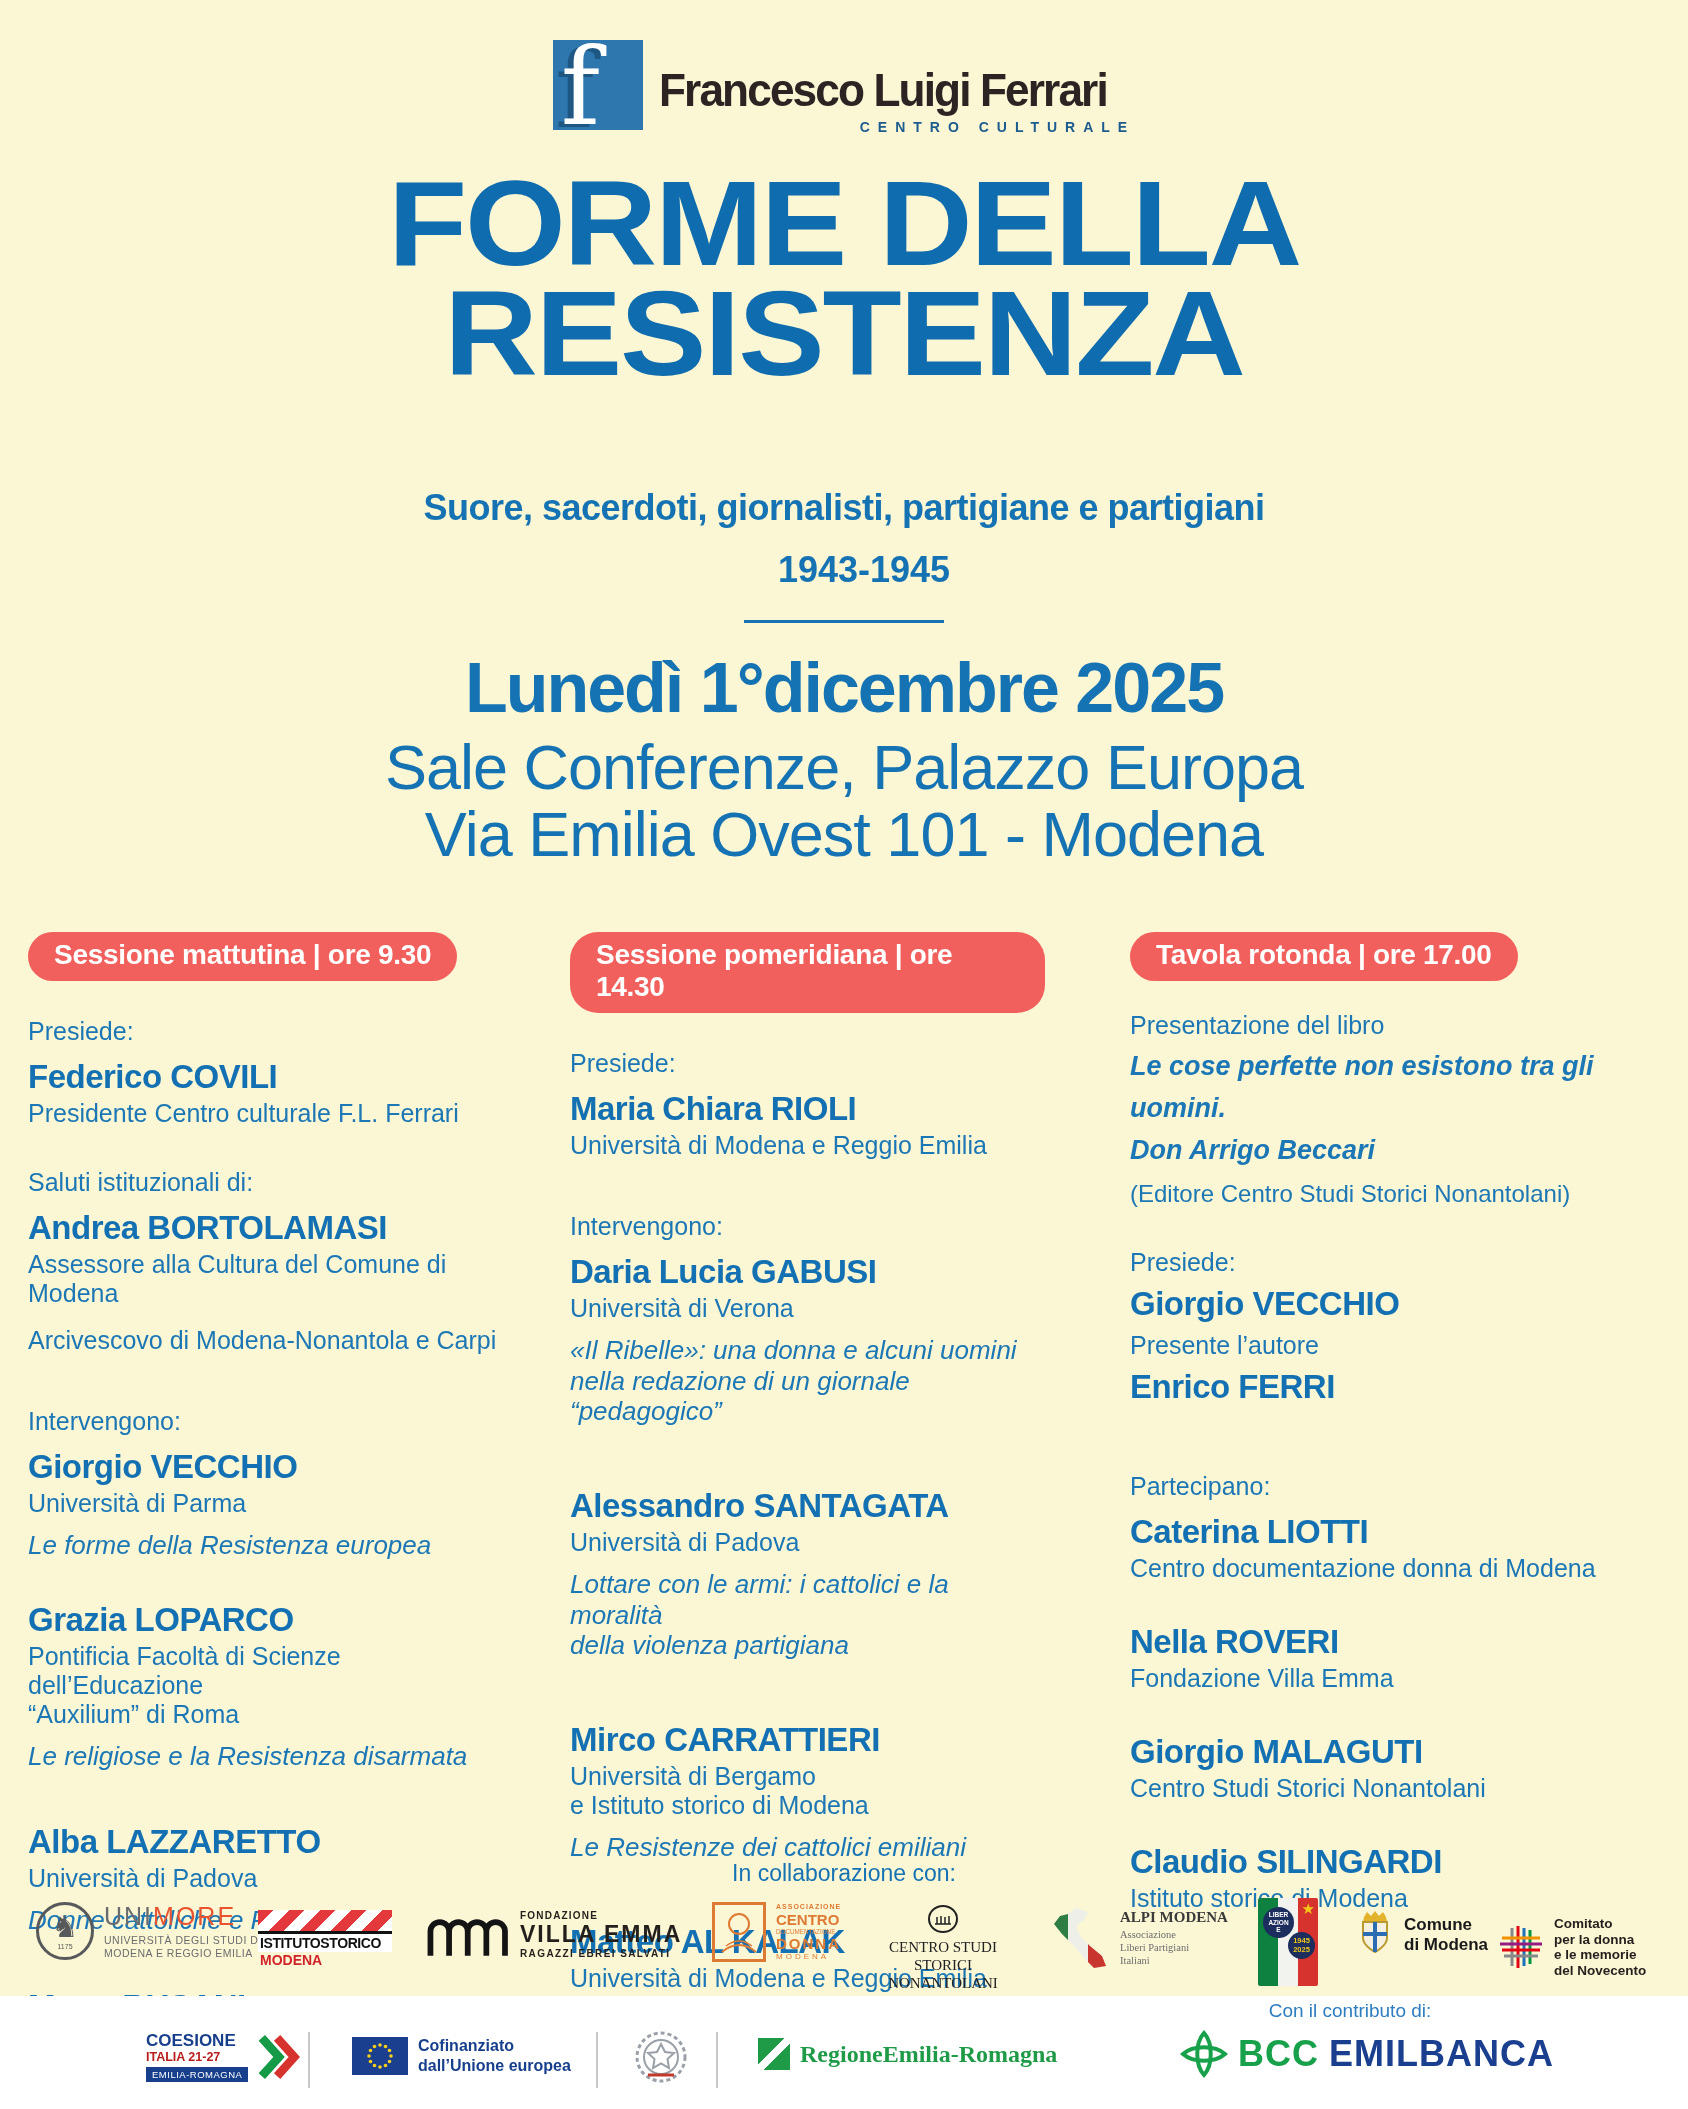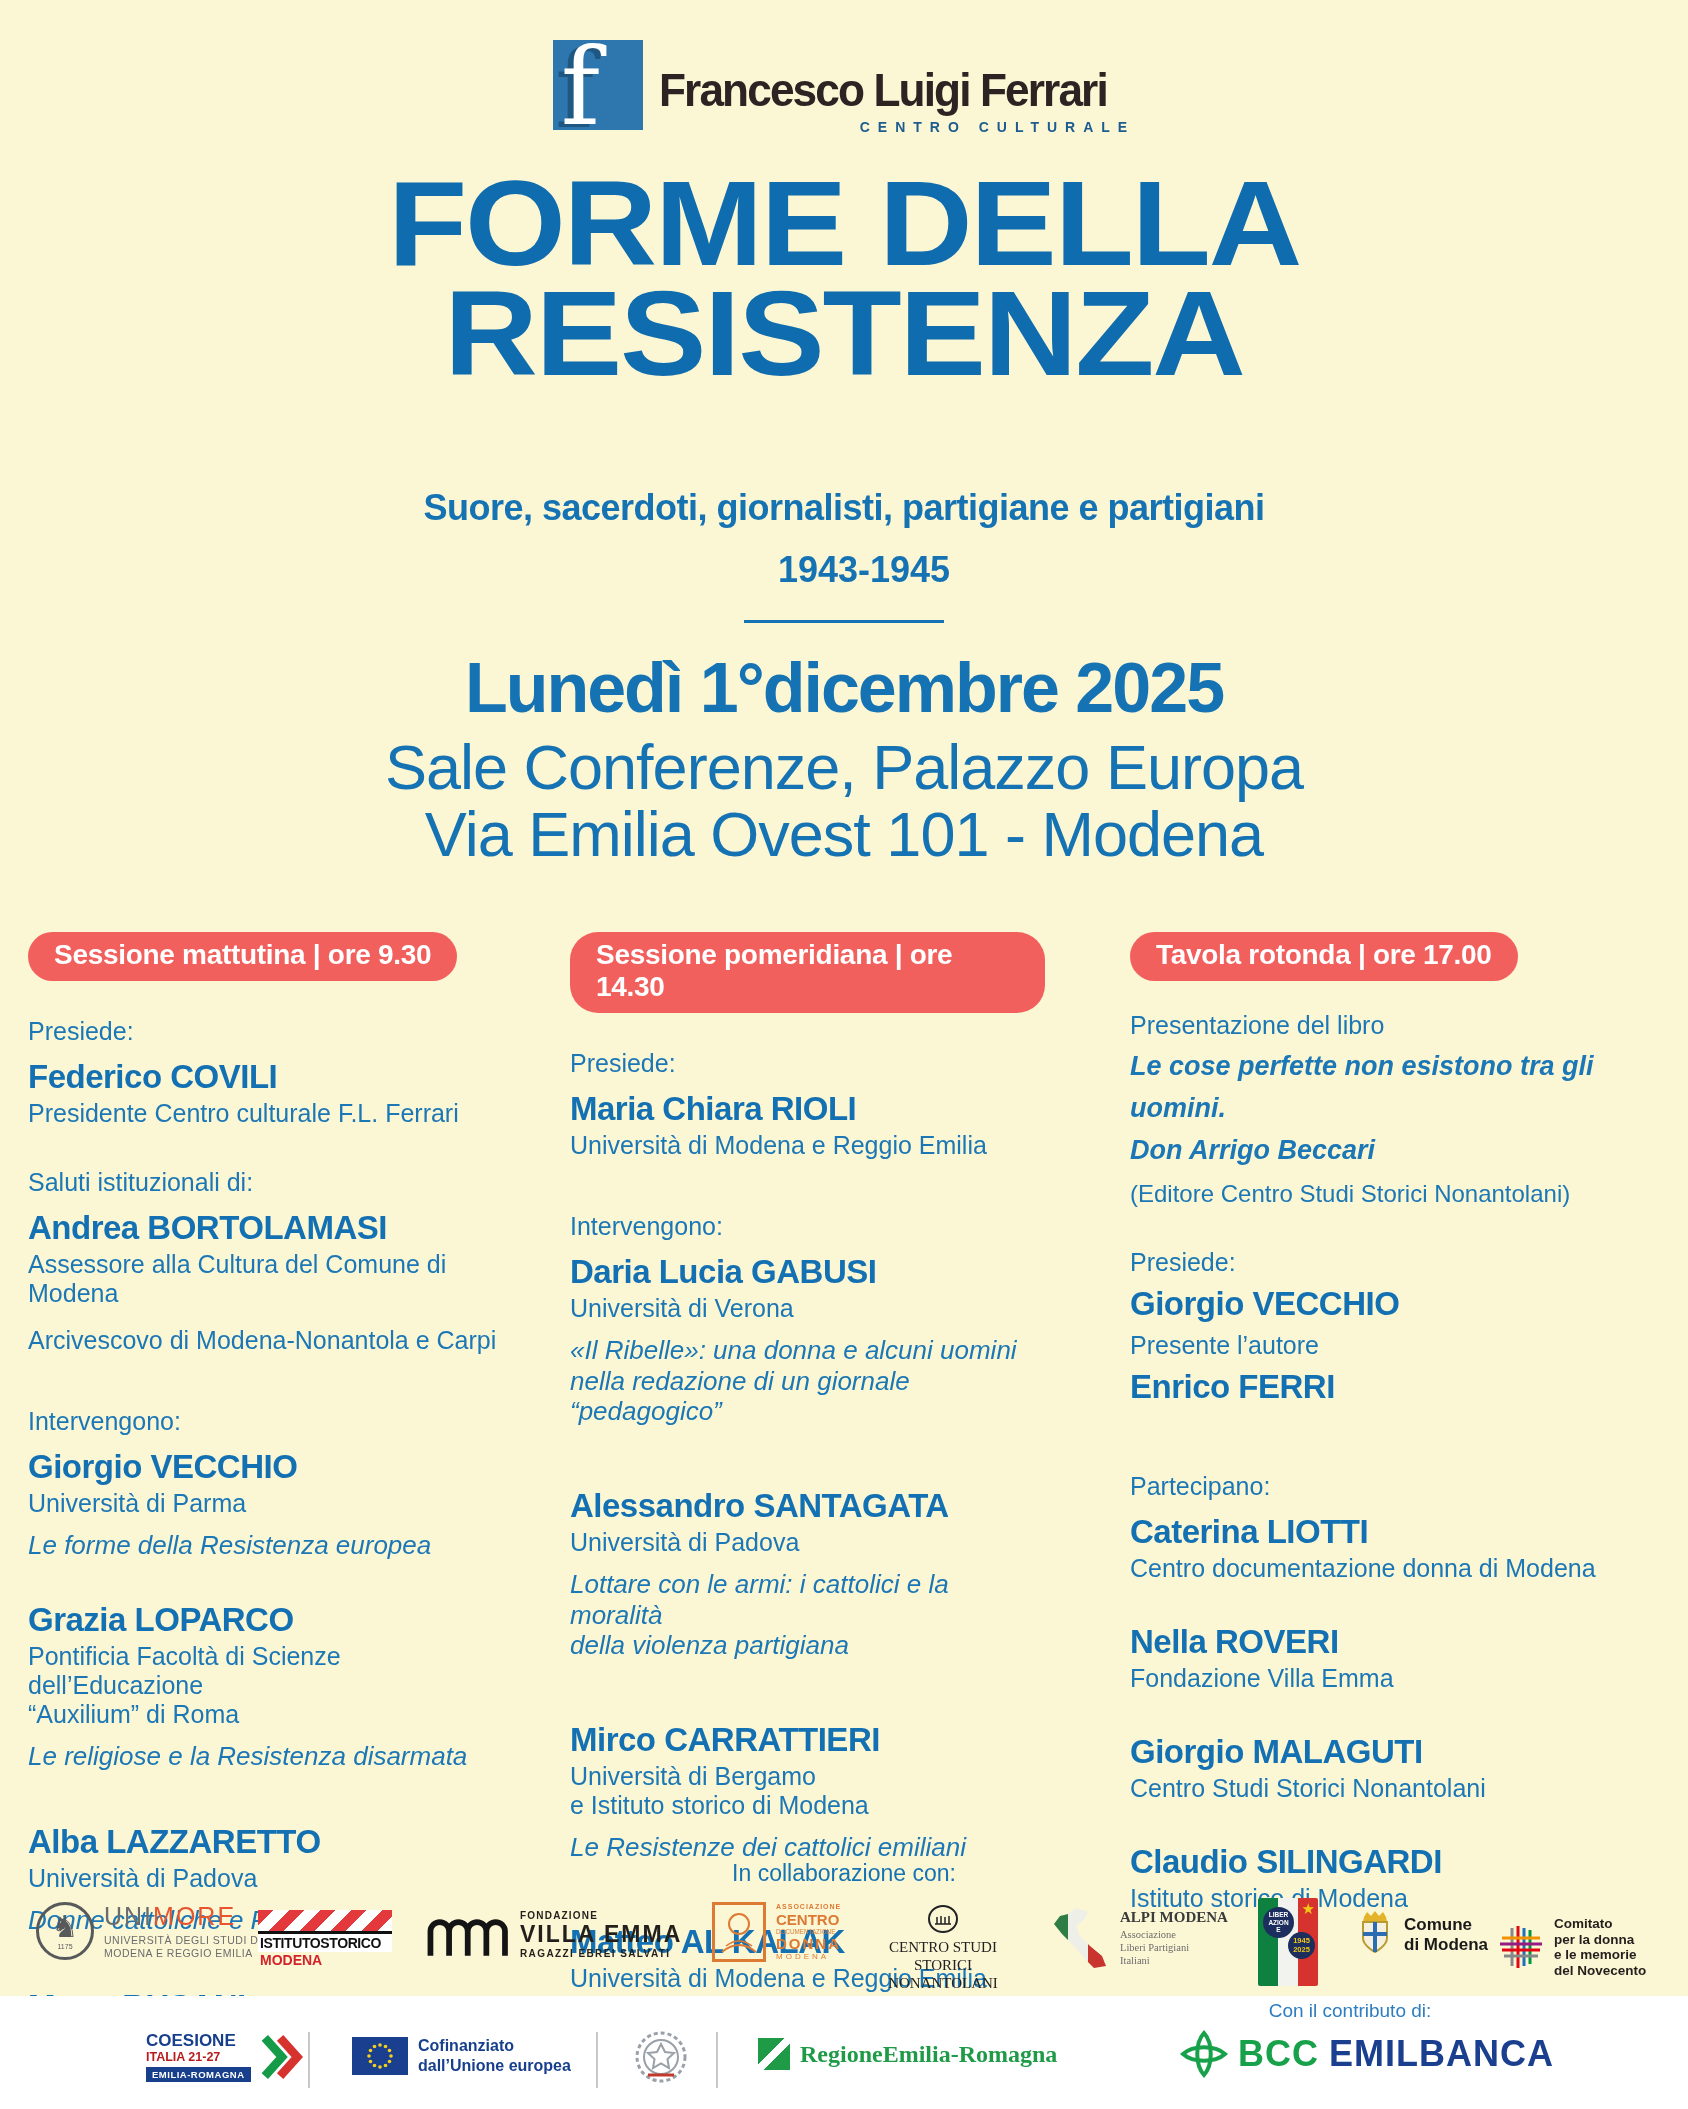--- a/index.html
+++ b/index.html
@@ -96,21 +96,21 @@
   .comitato-text { font-size: 13.5px; font-weight: bold; line-height: 1.15; color: #231f1c; }
 
   
   .footer { position: absolute; top: 1996px; left: 0; width: 100%; height: 113px; background: #ffffff; }
   .project-text { position: absolute; top: 12px; left: 0; width: 1288px; text-align: center;
                   font-size: 17.5px; color: #2d7dc0; }
   .fgroup { position: absolute; display: flex; align-items: center; gap: 10px; }
   .vdiv { position: absolute; top: 36px; width: 2px; height: 56px; background: #c9c9c9; }
   .coes-l1 { font-size: 17px; font-weight: bold; color: #173f8c; line-height: 1.05; }
   .coes-l2 { font-size: 12.5px; font-weight: bold; color: #b91c1c; }
-  .coes-box { display: inline-block; background: #173f8c; color: #fff; font-size: 9.5px; font-weight: bold;
+  .coes-box { display: inline-block; background: #173f8c; color: #fff; font-size: 9.5px; font-weight: normal;
               padding: 2px 6px; margin-top: 3px; letter-spacing: .5px; }
   .eu-flag { width: 56px; height: 38px; background: #1b3f8f; flex: 0 0 auto; }
   .eu-text { font-size: 16px; font-weight: bold; color: #173f8c; line-height: 1.25; }
   .rer-glyph { width: 32px; height: 32px; flex: 0 0 auto;
                background: linear-gradient(135deg, #1f9b48 42%, #fff 42% 58%, #1f9b48 58%); }
   .rer-text { font-family: "Liberation Serif", serif; font-size: 24px; font-weight: bold; color: #1f9b48; }
   .contrib-label { position: absolute; top: 4px; left: 1160px; width: 380px; text-align: center;
                    font-size: 19px; color: #2d7dc0; }
   .bcc-name { font-size: 36px; font-weight: bold; color: #18a14b; letter-spacing: 1px; }
   .bcc-bank { font-size: 36px; font-weight: bold; color: #1b3f8f; letter-spacing: 1px; }

